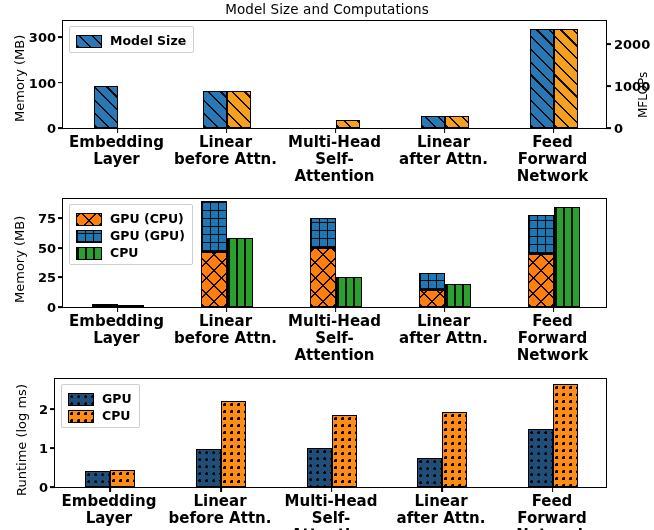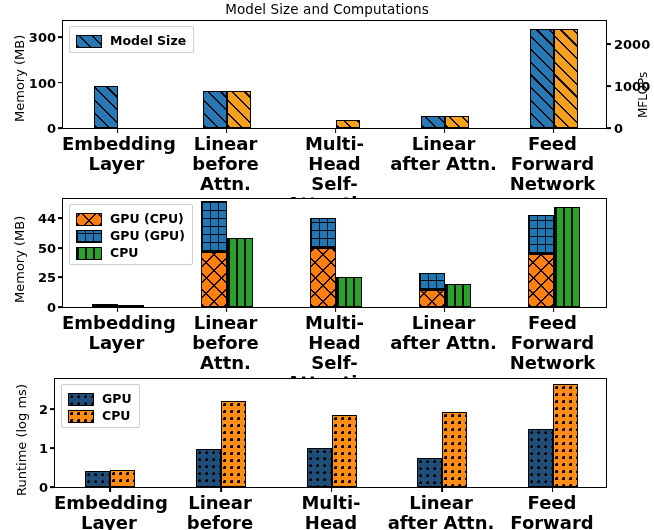--- a/index.html
+++ b/index.html
@@ -18,21 +18,21 @@
   .ytick-mark{position:absolute;left:-5px;top:50%;width:5px;height:1.8px;background:#000;transform:translateY(-50%);}
   .ytickR{position:absolute;left:100%;transform:translateY(-50%);padding-left:8px;font-size:13px;font-weight:bold;white-space:nowrap;}
   .ytickR-mark{position:absolute;right:-5px;top:50%;width:5px;height:1.8px;background:#000;transform:translateY(-50%);}
   .ytick-row{position:absolute;left:0;right:0;height:0;}
 
   .ylabel{position:absolute;font-size:13px;transform-origin:0 0;transform:rotate(-90deg);white-space:nowrap;}
   .ylabelR{position:absolute;font-size:12px;transform-origin:0 0;transform:rotate(-90deg);white-space:nowrap;}
 
   .xgroup{position:absolute;bottom:0;top:0;}
   .xtick-mark{position:absolute;bottom:-5px;left:50%;width:1.8px;height:5px;background:#000;transform:translateX(-50%);}
-  .xlabel{position:absolute;text-align:center;font-size:18px;font-weight:bold;line-height:1.12;white-space:pre-line;}
+  .xlabel{position:absolute;text-align:center;font-size:15px;font-weight:bold;line-height:1.12;white-space:pre-line;}
 
   
   .bar{position:absolute;bottom:0;box-sizing:border-box;border:1.5px solid #000;}
   .bar.tiny{border-width:1.2px;}
 
   
   .fill-bluediag{background-color:#2878b5;
     background-image:repeating-linear-gradient(45deg, rgba(0,0,0,.92) 0 1.6px, rgba(0,0,0,0) 1.6px 9px);}
   .fill-orangediag{background-color:#f5a11e;
     background-image:repeating-linear-gradient(45deg, rgba(0,0,0,.92) 0 1.6px, rgba(0,0,0,0) 1.6px 9px);}
@@ -159,21 +159,21 @@
         <div class="ytick-row" style="bottom:29.6px;">
           <span class="ytick-mark"></span>
             <span class="ytick">25</span>
         </div>
         <div class="ytick-row" style="bottom:59.1px;">
           <span class="ytick-mark"></span>
             <span class="ytick">50</span>
         </div>
         <div class="ytick-row" style="bottom:88.7px;">
           <span class="ytick-mark"></span>
-            <span class="ytick">44</span>
+            <span class="ytick">75</span>
         </div>
 
         <div class="xgroup" style="left:54.5px;width:0;">
           <span class="xtick-mark"></span>
           <div class="bar tiny fill-orangex" style="left:-26px;width:26px;height:1.2px;"></div>
           <div class="bar tiny fill-bluegrid" style="left:-26px;width:26px;height:1.9px;bottom:1.2px;"></div>
           <div class="bar tiny fill-greenvert" style="left:0px;width:26px;height:1.4px;"></div>
         </div>
 
         <div class="xgroup" style="left:163.5px;width:0;">

